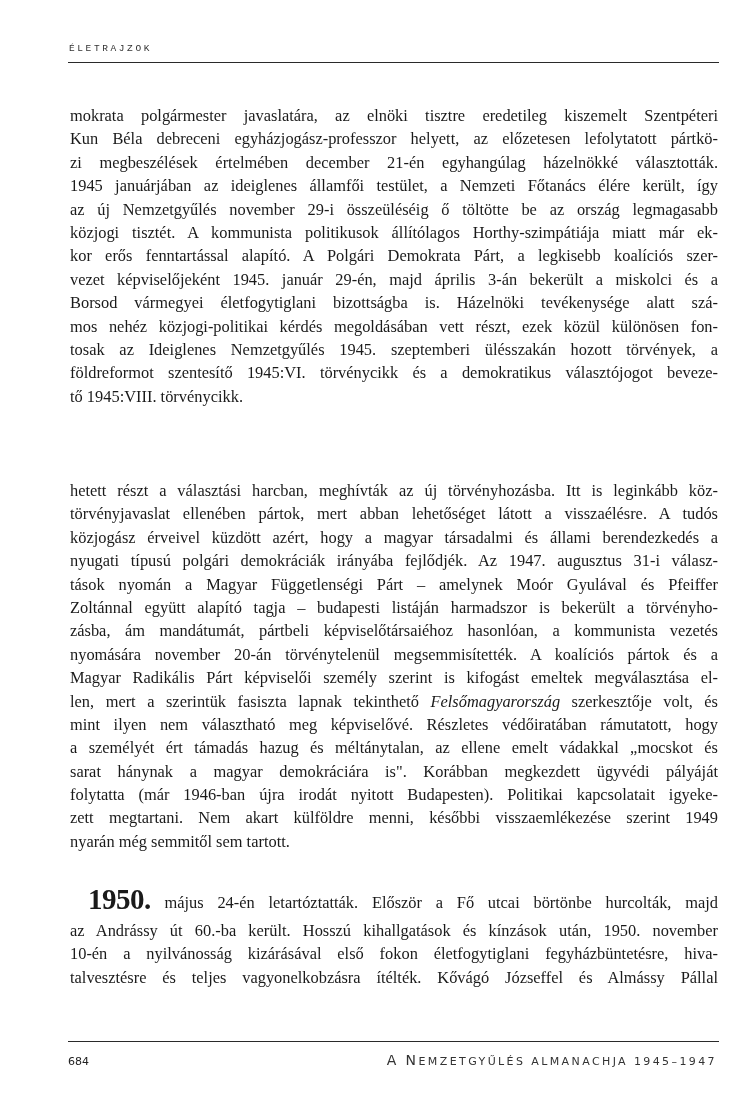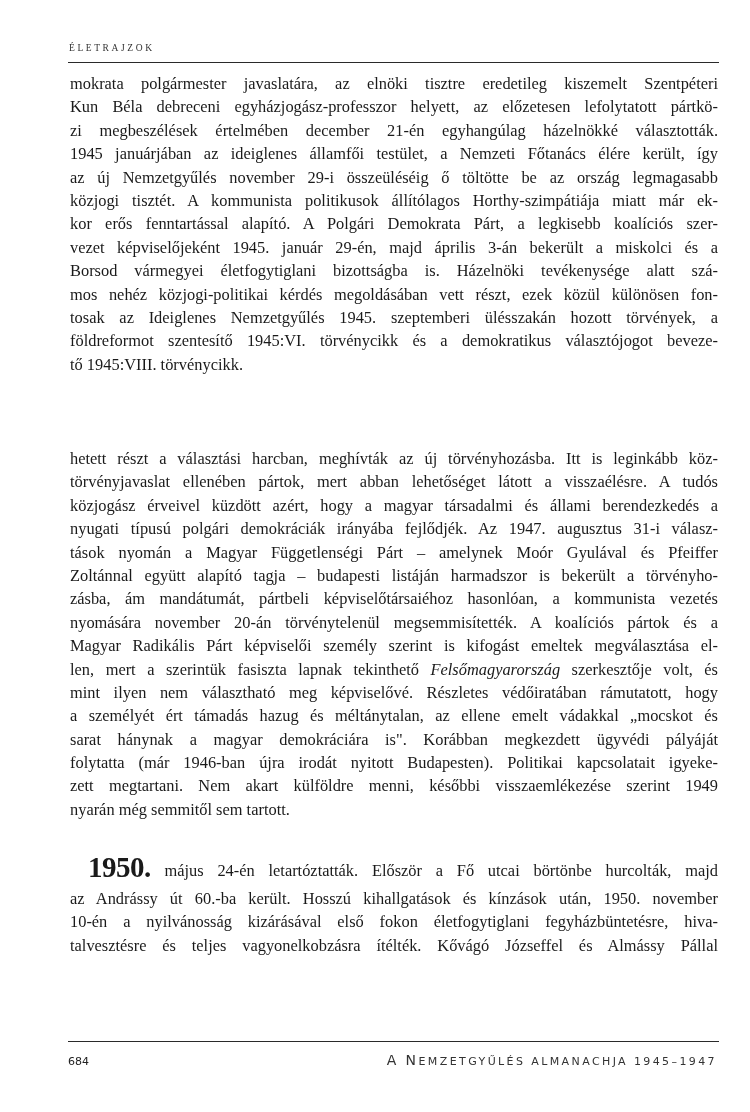--- a/index.html
+++ b/index.html
@@ -11,21 +11,21 @@
       width: 750px;
       height: 1112px;
       position: relative;
       overflow: hidden;
       color: #1a1a1a;
     }
     .running-head {
       position: absolute;
       left: 69px;
       top: 43px;
-      font-family: Liberation Serif, serif;
+      font-family: Liberation Mono, monospace;
       font-size: 9.5px;
       letter-spacing: 2.6px;
       color: #333;
     }
     .rule {
       position: absolute;
       left: 68px;
       width: 651px;
       height: 1px;
       background: #2a2a2a;
@@ -34,20 +34,21 @@
     .rule.bottom { top: 1041px; }
     .body-text {
       position: absolute;
       left: 70px;
       width: 648px;
       font-family: "Liberation Serif", serif;
       font-size: 16.4px;
       line-height: 23.4px;
       text-align: justify;
       color: #1a1a1a;
+      margin-top: 32px;
     }
     .body-text .line {
       display: block;
       white-space: nowrap;
       text-align-last: justify;
       text-align: justify;
       height: 23.4px;
     }
     .body-text .line.last {
       text-align-last: left;

